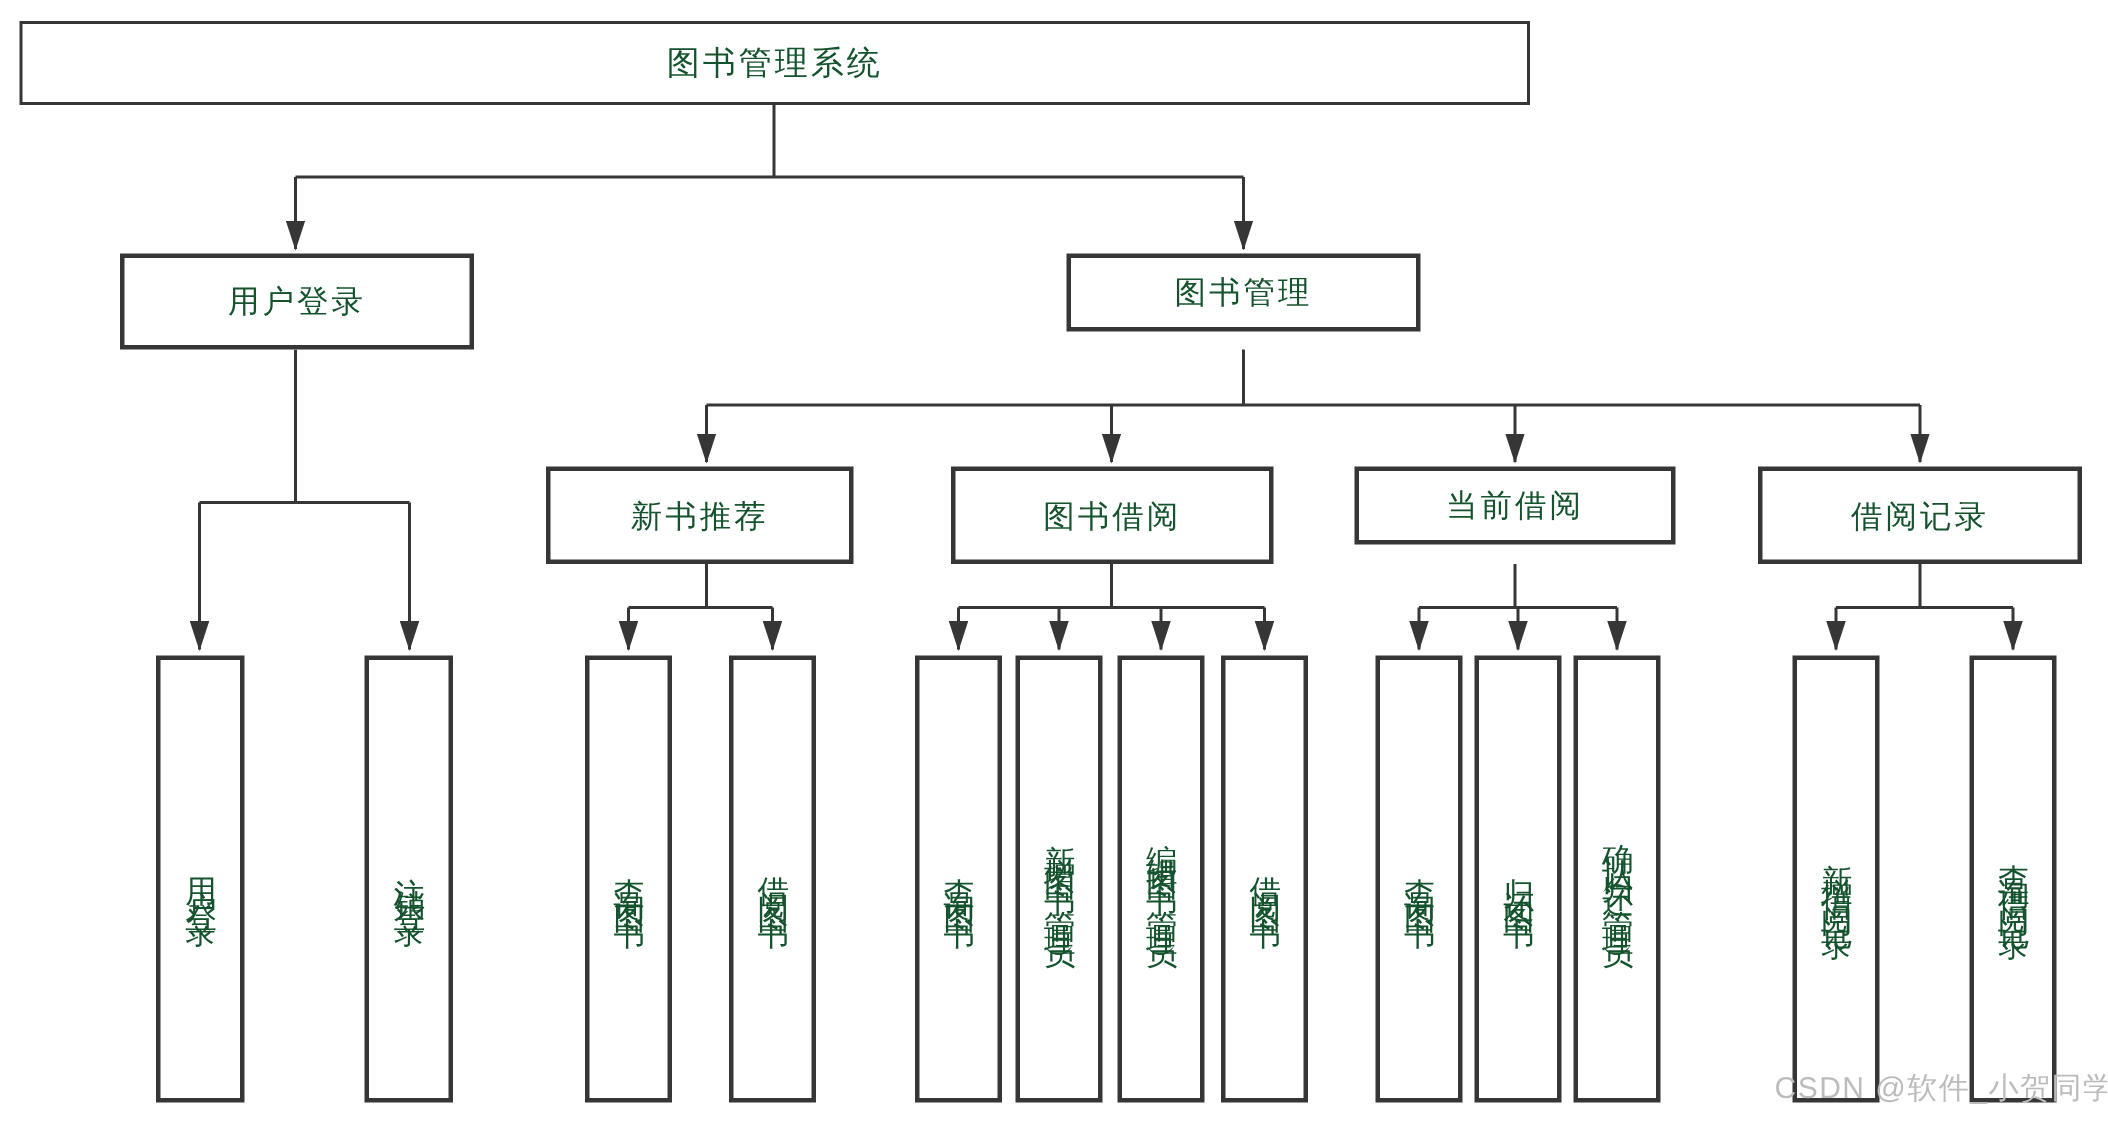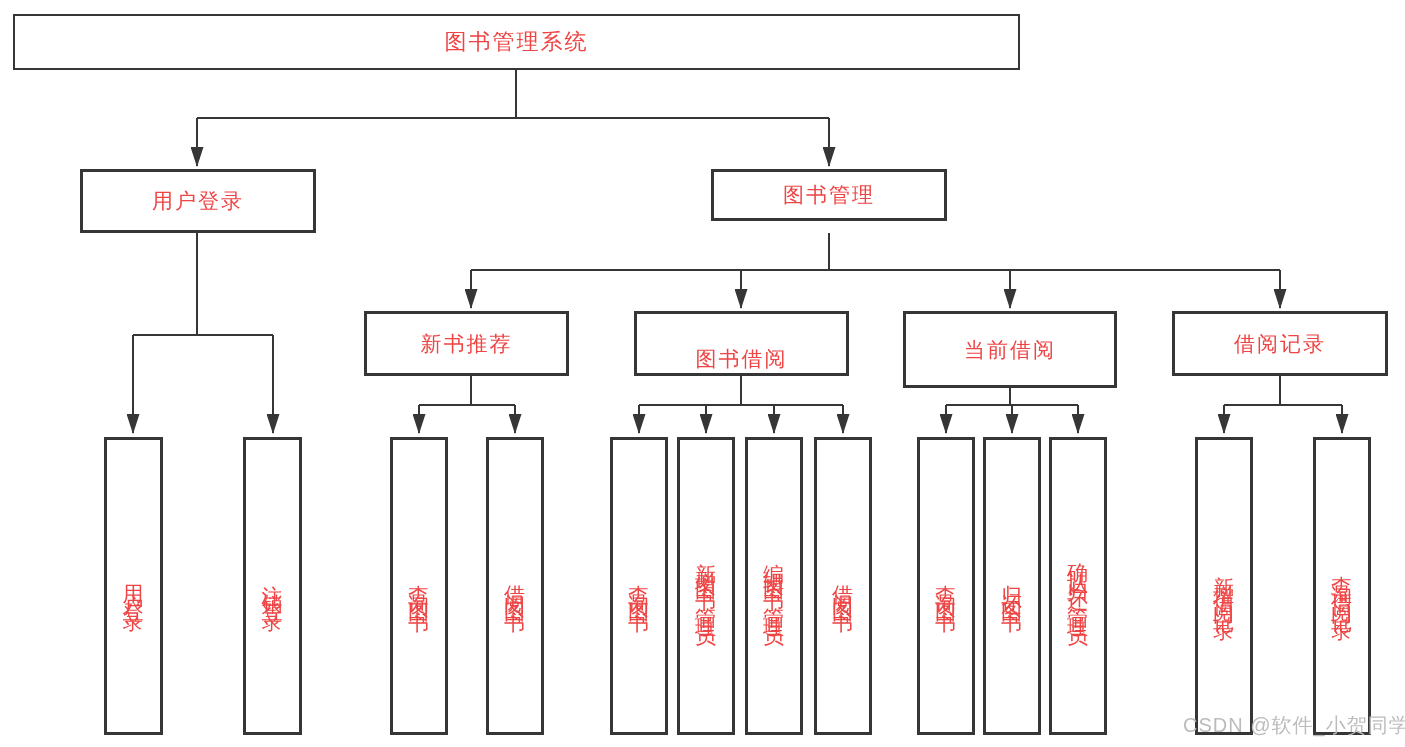--- a/index.html
+++ b/index.html
@@ -24,21 +24,21 @@
   }
   .box {
     position: absolute;
     box-sizing: border-box;
     background: #ffffff;
     border: 2px solid #363636;
     display: flex;
     align-items: center;
     justify-content: center;
     z-index: 2;
-    color: #ef4444;
+    color: #14532d;
   }
   .box.root {
     font-size: 22px;
     letter-spacing: 2px;
   }
   .box.lvl2, .box.lvl3 {
     font-size: 21px;
     letter-spacing: 2px;
     border-width: 3px;
   }
@@ -127,24 +127,24 @@
   <div class="box lvl2" style="left:80px; top:169px; width:236px; height:64px;">
     <span>用户登录</span>
   </div>
   <div class="box lvl2" style="left:711px; top:169px; width:236px; height:52px;">
     <span>图书管理</span>
   </div>
 
   <div class="box lvl3" style="left:364px; top:311px; width:205px; height:65px;">
     <span>新书推荐</span>
   </div>
-  <div class="box lvl3" style="left:634px; top:311px; width:215px; height:65px;align-items:flex-end;">
+  <div class="box lvl3" style="left:634px; top:311px; width:215px; height:65px;">
     <span>图书借阅</span>
   </div>
-  <div class="box lvl3" style="left:903px; top:311px; width:214px; height:77px;">
+  <div class="box lvl3" style="left:903px; top:311px; width:214px; height:52px;">
     <span>当前借阅</span>
   </div>
   <div class="box lvl3" style="left:1172px; top:311px; width:216px; height:65px;">
     <span>借阅记录</span>
   </div>
 
   <div class="box leaf" style="left:104px; top:437px; width:59px; height:298px;">
     <span>用户登录</span>
   </div>
   <div class="box leaf" style="left:243px; top:437px; width:59px; height:298px;">

